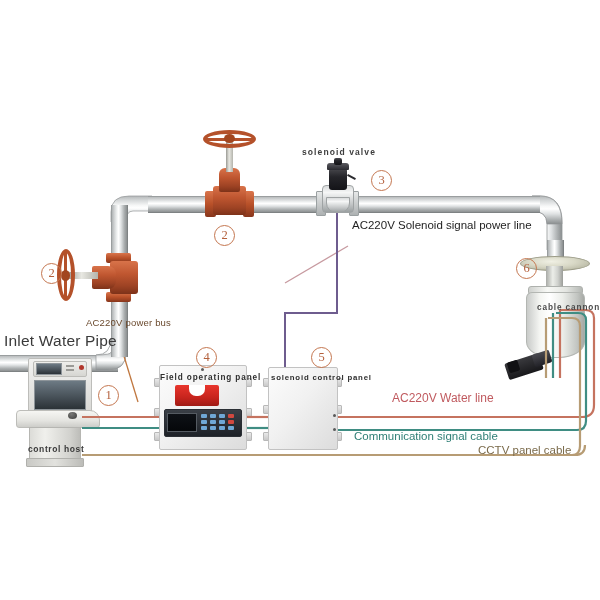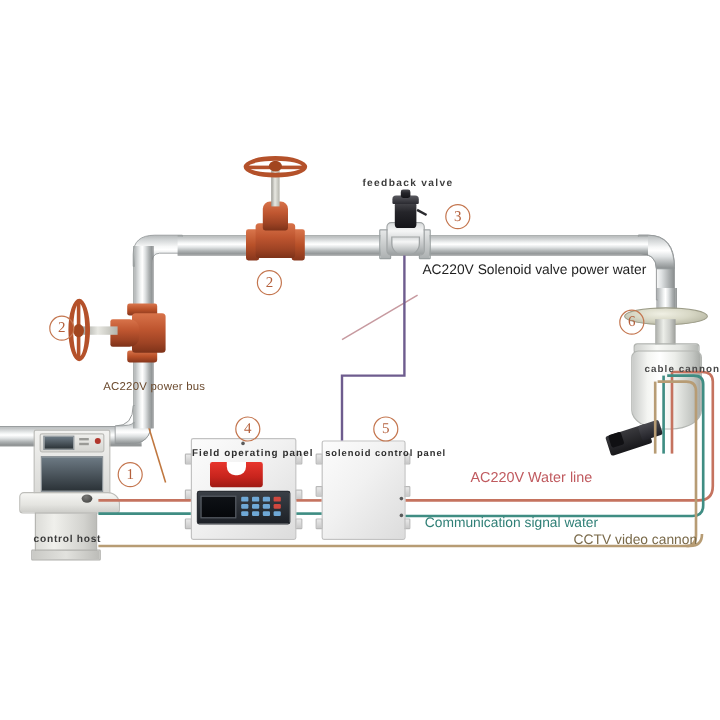--- a/index.html
+++ b/index.html
@@ -421,26 +421,27 @@
     <path d="M 553,313 L 553,360 L 553,378" stroke="#3f8d83" stroke-width="2.2" fill="none"></path>
 
     <path d="M 82,455 L 575,455 Q 585,455 585,445" stroke="#b79c74" stroke-width="2.2" fill="none"></path>
     <path d="M 585,445 L 585,330" stroke="#b79c74" stroke-width="0" fill="none"></path>
     <path d="M 572,455 Q 580,455 580,446 L 580,326 Q 580,318 572,318 L 548,318" stroke="#b79c74" stroke-width="2.2" fill="none"></path>
     <path d="M 546,318 L 546,360 L 546,378" stroke="#b79c74" stroke-width="2.2" fill="none"></path>
 
     <path d="M 337,213 L 337,313 L 285,313 L 285,367" stroke="#6e5c8e" stroke-width="2.0" fill="none"></path>
   </svg>
 
-  <span class="lbl lbl-solen">feedback valve</span>
+  <span class="lbl lbl-inlet">Inlet Water Pipe</span>
+  <span class="lbl lbl-solen">solenoid valve</span>
   <span class="lbl lbl-bus">AC220V power bus</span>
-  <span class="lbl lbl-sv1">AC220V Solenoid valve power water</span>
+  <span class="lbl lbl-sv1">AC220V Solenoid signal power line</span>
   <span class="lbl lbl-pwrline">AC220V Water line</span>
-  <span class="lbl lbl-comm">Communication signal water</span>
-  <span class="lbl lbl-cctv">CCTV video cannon</span>
+  <span class="lbl lbl-comm">Communication signal cable</span>
+  <span class="lbl lbl-cctv">CCTV panel cable</span>
   <span class="lbl lbl-cannon">cable cannon</span>
 
   <div class="callout" style="left:98px;  top:385px;">
       <span>1</span>
     </div>
   <div class="callout" style="left:41px;  top:263px;">
       <span>2</span>
     </div>
   <div class="callout" style="left:214px; top:225px;">
       <span>2</span>

